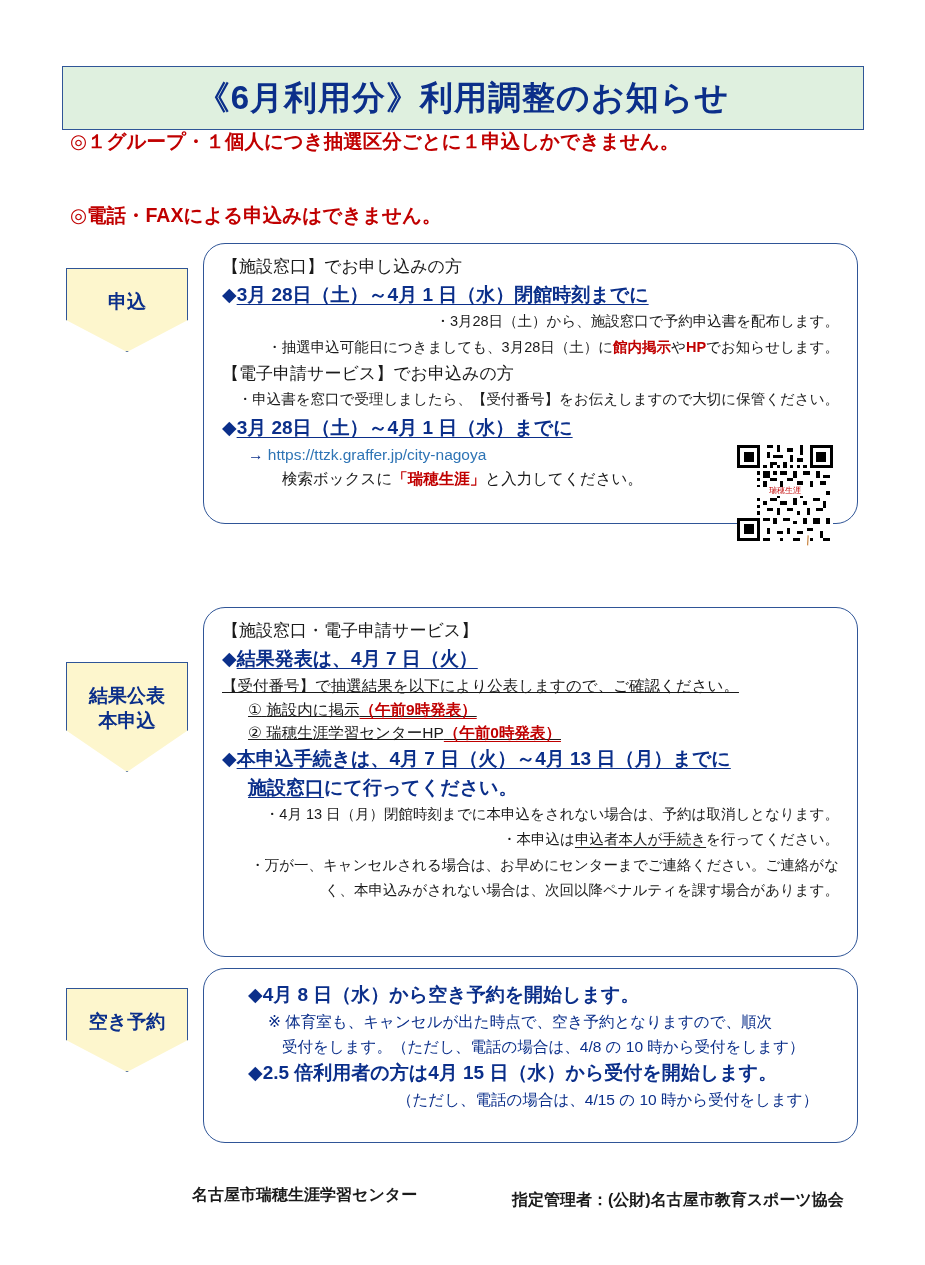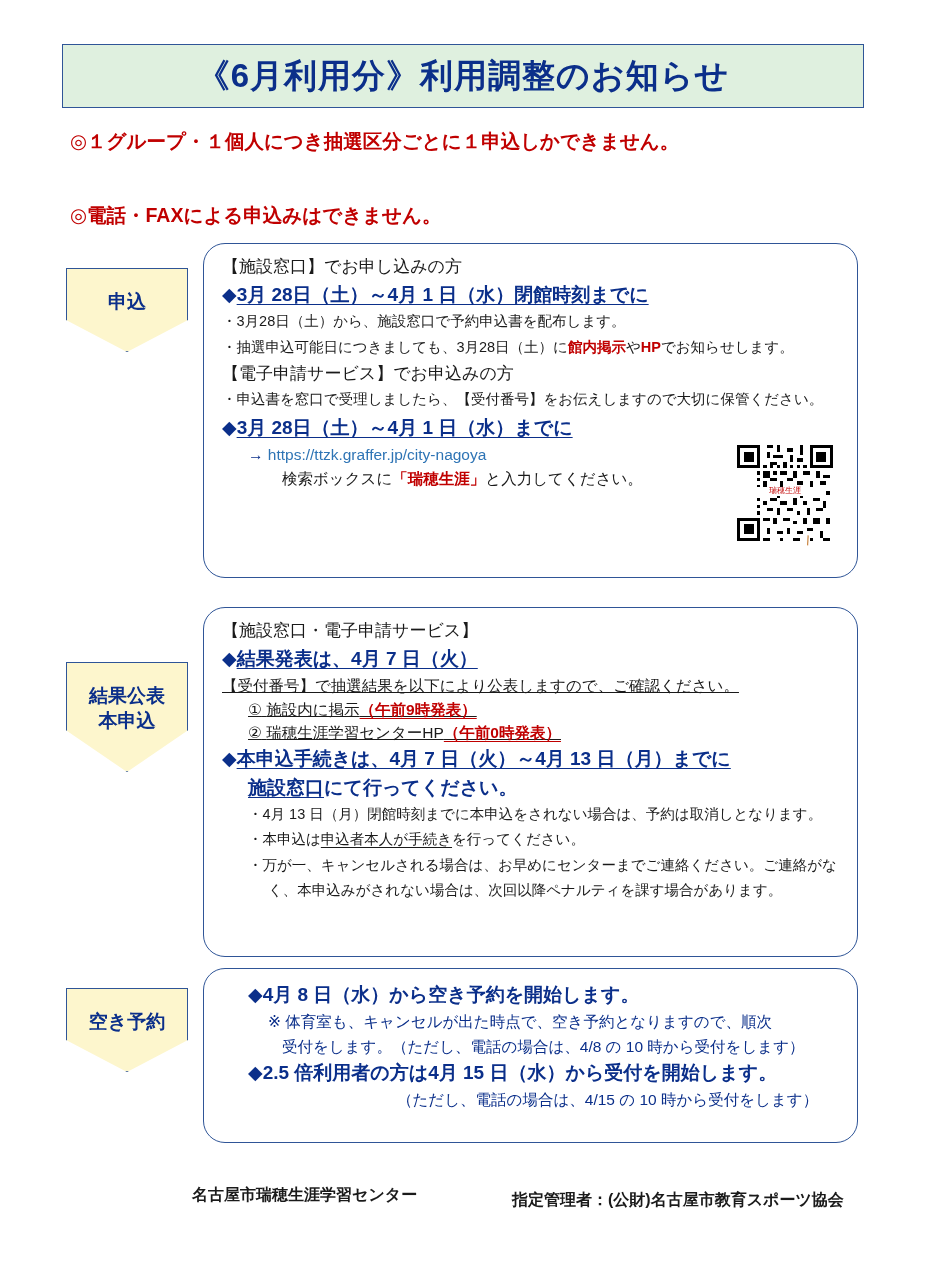--- a/index.html
+++ b/index.html
@@ -19,21 +19,21 @@
     position: relative;
     width: 925px;
     height: 1265px;
     box-sizing: border-box;
   }
 
   
   .title-box {
     position: absolute;
     left: 62px;
-    top: 44px;
+    top: 66px;
     width: 800px;
     height: 62px;
     background: #dff0df;
     border: 1px solid #2f5597;
     display: flex;
     align-items: center;
     justify-content: center;
   }
   .title-text {
     color: #0b2f8a;
@@ -81,21 +81,21 @@
   .plate-3 { left: 66px; top: 988px; width: 122px; height: 84px; }
 
   
   .card {
     position: absolute;
     border: 1.5px solid #2f5597;
     border-radius: 22px;
     box-sizing: border-box;
     background: #ffffff;
   }
-  .card-1 { left: 203px; top: 243px; width: 655px; height: 335px; }
+  .card-1 { left: 203px; top: 243px; width: 655px; height: 281px; }
   .card-2 { left: 203px; top: 607px; width: 655px; height: 350px; }
   .card-3 { left: 203px; top: 968px; width: 655px; height: 175px; }
 
   .card-body {
     padding: 14px 18px 0 18px;
   }
 
   
   .ln {
     white-space: nowrap;
@@ -114,20 +114,21 @@
   .diamond-line {
     font-size: 19px;
     font-weight: bold;
     color: #0b2f8a;
     margin: 0 0 10px 0;
   }
   .bullet-line {
     font-size: 14.5px;
     color: #1a1a1a;
     margin: 0 0 11px 0;
+    text-align: right;
   }
   .sub-line {
     font-size: 15.5px;
     color: #0b2f8a;
     margin: 0 0 9px 0;
   }
   .num-line {
     font-size: 15.5px;
     color: #1a1a1a;
     margin: 0 0 8px 0;

